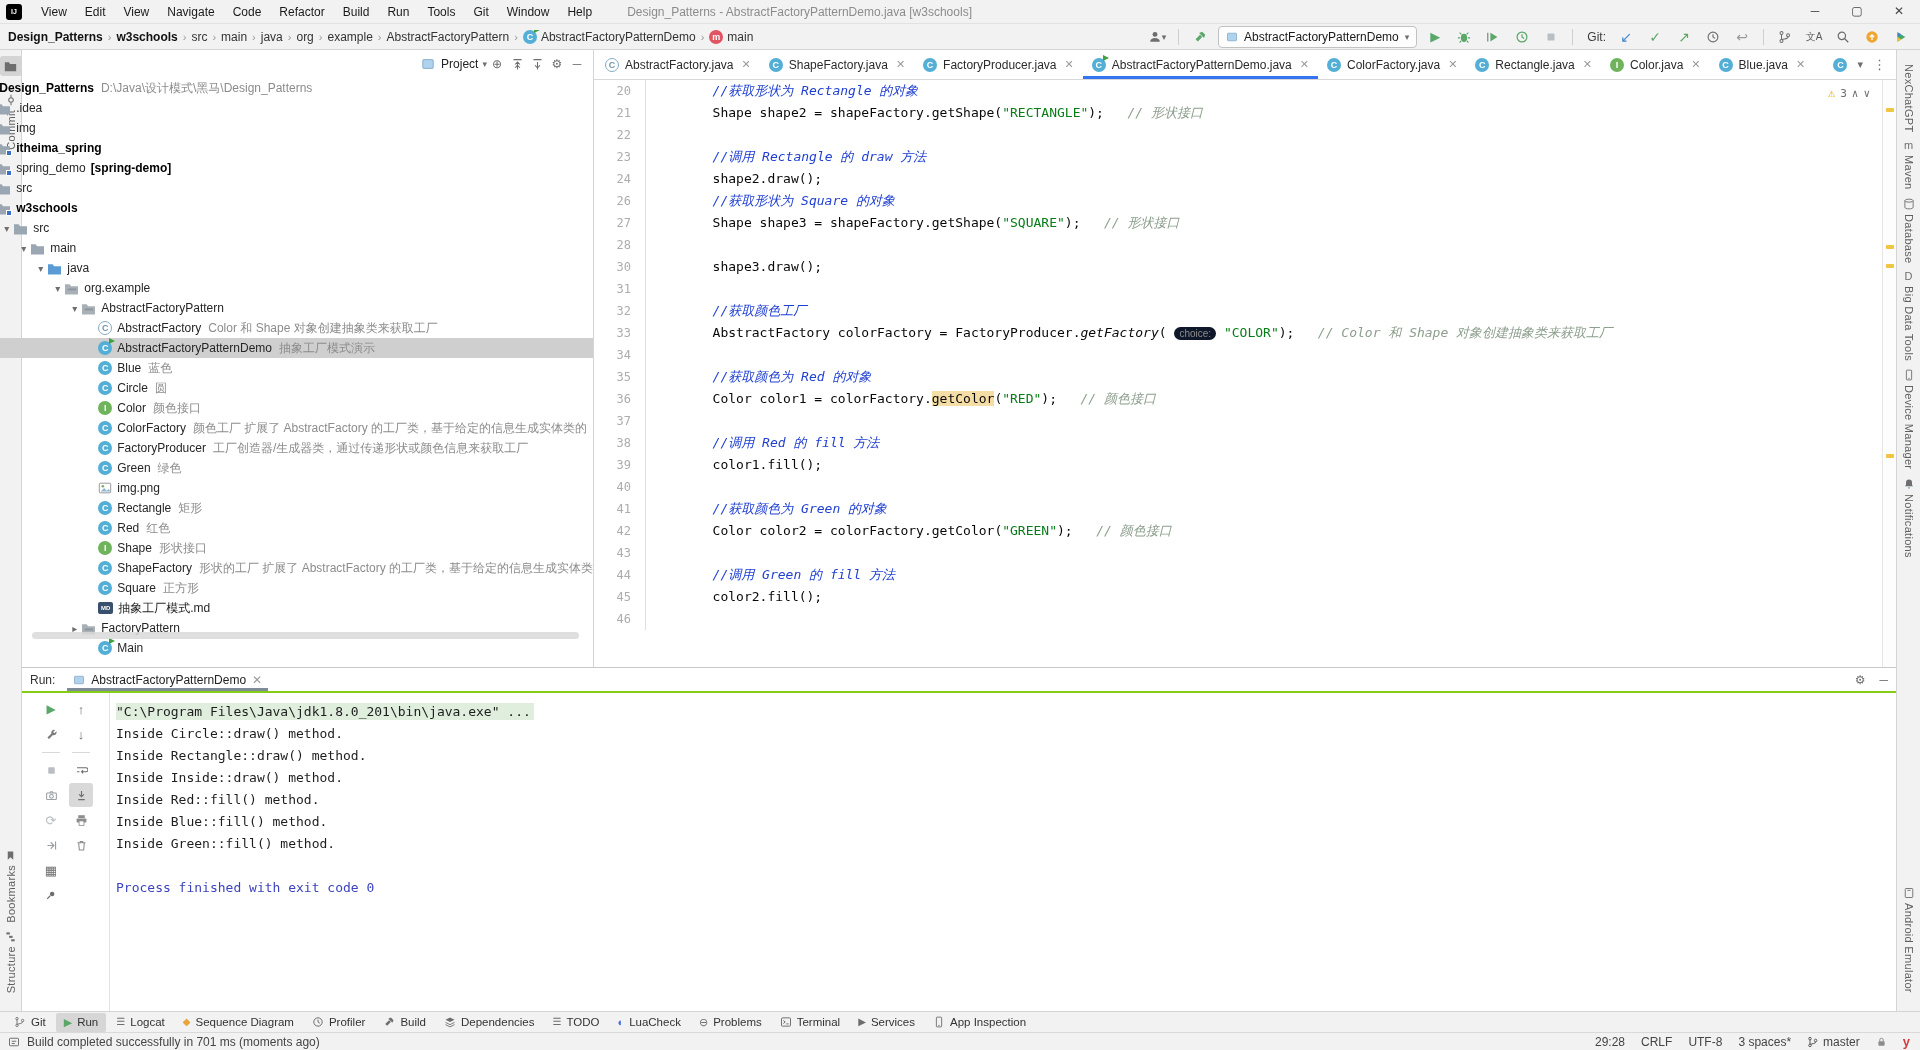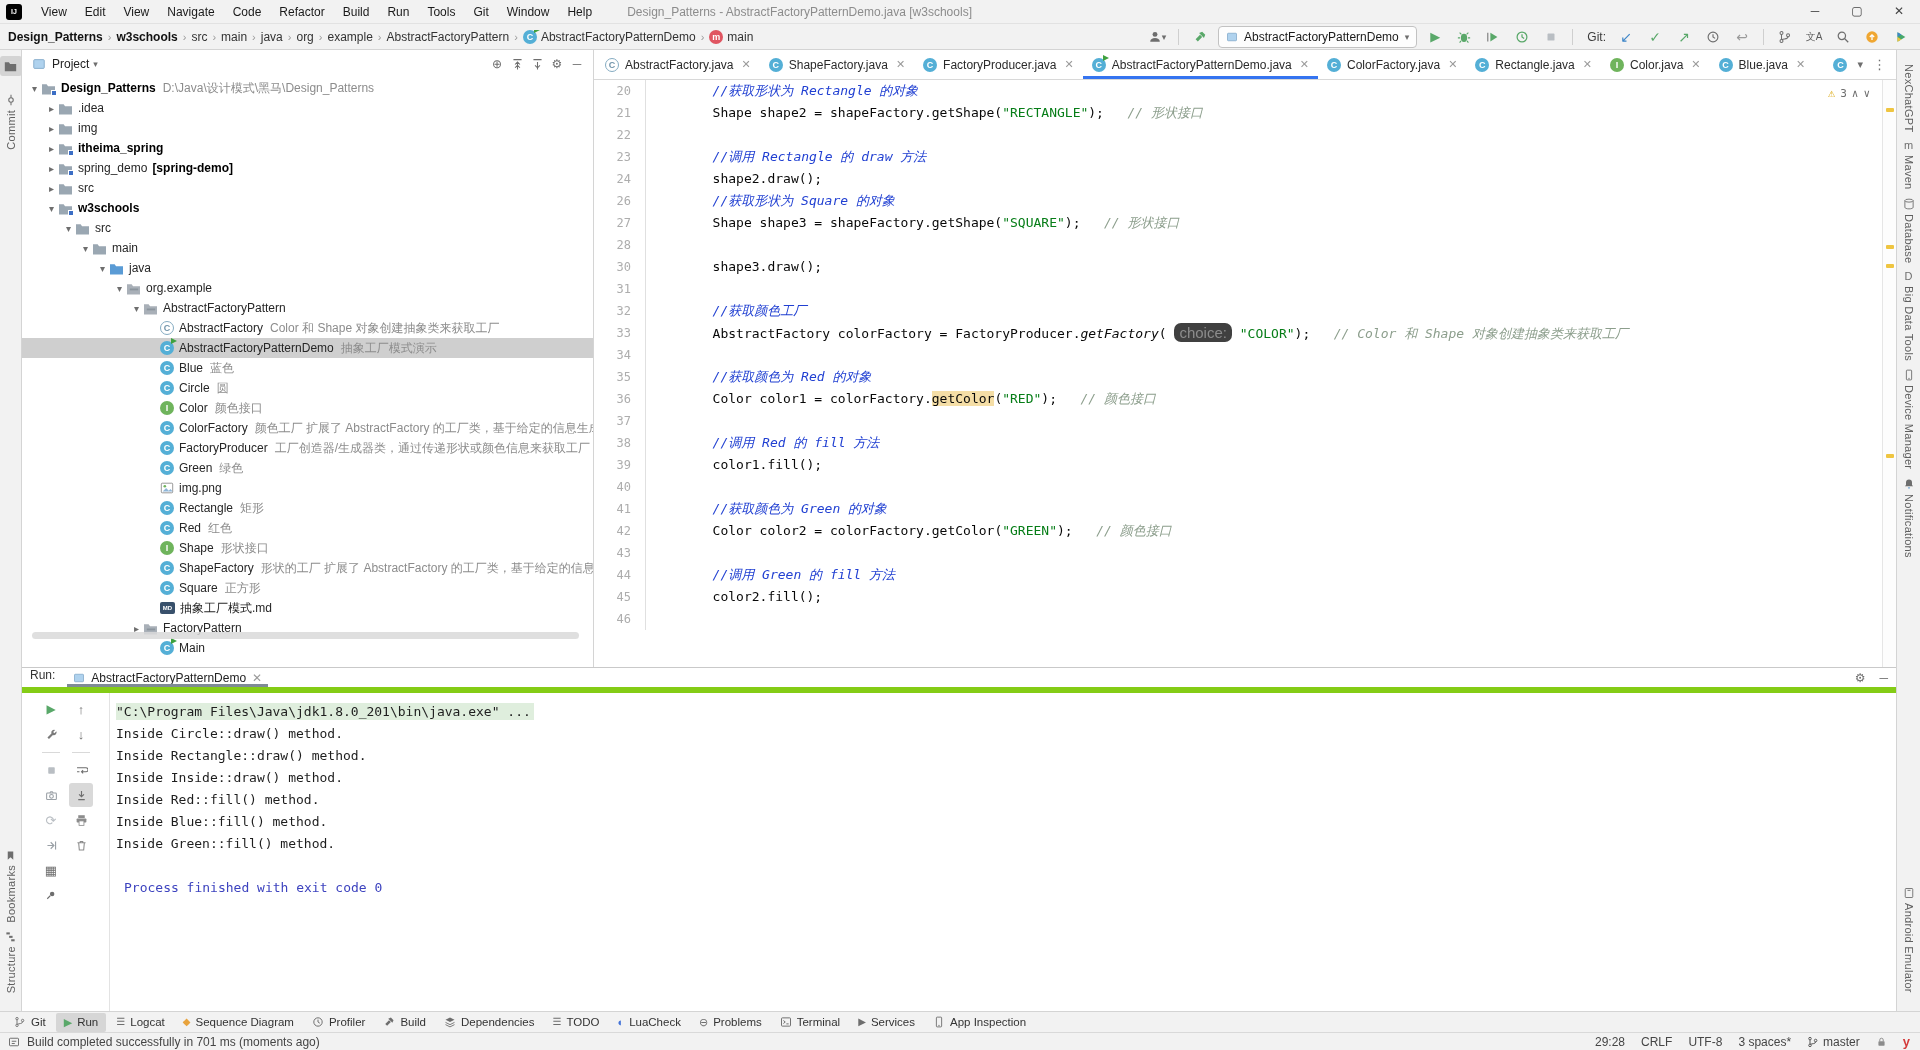--- a/index.html
+++ b/index.html
@@ -33,21 +33,21 @@
   #strip-left { border-right:1px solid #D4D4D4; padding-top:6px; }
   #strip-right { width:24px; border-left:1px solid #D4D4D4; padding-top:10px; }
   .vlabel { writing-mode:vertical-rl; font-size:11px; color:#5F5F5F; letter-spacing:.3px; }
   .vlabel.flip { transform:rotate(180deg); }
   .stripe-item { display:flex; flex-direction:column; align-items:center; gap:4px; padding:4px 0; }
   .stripe-item.active { background:#D4D4D4; border-radius:3px; width:22px; }
   #center { flex:1; display:flex; flex-direction:column; min-width:0; }
   #workspace { display:flex; height:617px; min-height:617px; }
 
   
-  #project-panel { width:572px; background:#FFFFFF; border-right:1px solid #D4D4D4; display:flex; flex-direction:column; position:relative; }
+  #project-panel { width:572px; background:#FFFFFF; border-right:1px solid #D4D4D4; display:flex; flex-direction:column; position:relative;align-items:flex-end; }
   #project-header { height:28px; display:flex; align-items:center; padding:0 6px 0 10px; background:#FFFFFF; }
   #project-header .title { font-size:12px; color:#222; margin:0 4px 0 6px; }
   #project-header .spacer { flex:1; }
   #project-header .hic { width:20px; height:20px; display:flex; align-items:center; justify-content:center; color:#6E6E6E; border-radius:3px; }
   #tree { flex:1; overflow:hidden; position:relative; font-size:12px; }
   .trow { height:20px; display:flex; align-items:center; white-space:nowrap; }
   .trow.selected { background:#CFCFCF; }
   .tname { color:#262626; margin-left:5px; }
   .tname.b { font-weight:bold; color:#000; }
   .tsuffix { font-weight:bold; color:#000; margin-left:5px; }
@@ -76,44 +76,44 @@
   .cline { display:flex; height:22px; line-height:22px; white-space:pre; }
   .cline.caret { background:#FBF6E0; }
   .gut { width:52px; flex:none; text-align:right; padding-right:14px; color:#ADADAD; font-size:12px; border-right:1px solid #E0E0E0; }
   .cline.caret .gut { color:#7A7A7A; border-right-color:#E6DFC2; }
   .ctext { padding-left:4px; color:#080808; }
   .seg-cmt { color:#2140D2; font-style:italic; }
   .seg-tcmt { color:#8C9E8C; font-style:italic; }
   .seg-str { color:#067D17; }
   .seg-it { font-style:italic; }
   .seg-hl { background:#F5DEA6; }
-  .seg-hint { background:#404040; color:#8C8C8C; border-radius:7px; padding:1px 5px; font-size:15px; font-family:"Liberation Sans",sans-serif; }
+  .seg-hint { background:#0f172a; color:#8C8C8C; border-radius:7px; padding:1px 5px; font-size:10px; font-family:"Liberation Sans",sans-serif; }
   #insp-widget { position:absolute; top:5px; right:22px; display:flex; align-items:center; gap:5px; color:#6E6E6E; font-size:11px; background:rgba(255,255,255,.9); border-radius:3px; padding:1px 4px; }
   #insp-widget .warn { color:#D8A200; font-size:12px; }
   #error-stripe { position:absolute; top:0; right:0; bottom:0; width:14px; background:#FDFDFD; border-left:1px solid #E6E6E6; }
   .estripe-mark { position:absolute; left:3px; width:8px; height:4px; background:#EFC541; border-radius:1px; }
 
   
   #run-panel { height:344px; border-top:1px solid #C9C9C9; background:#fff; display:flex; flex-direction:column; }
-  #run-header { height:25px; display:flex; padding:0 8px; border-bottom:6px solid #84cc16; }
+  #run-header { height:25px; display:flex; align-items:center; padding:0 8px; border-bottom:2px solid #84cc16; }
   #run-header .run-lbl { color:#333; margin-right:12px; }
   #run-tab { display:flex; align-items:center; gap:6px; padding:0 6px; height:100%; position:relative; font-size:12px; color:#222; }
   #run-tab::after { content:""; position:absolute; left:0; right:0; bottom:0; height:3px; background:#7F8B96; }
   #run-header .rh-right { margin-left:auto; display:flex; gap:14px; color:#6E6E6E; }
   #run-body { flex:1; display:flex; min-height:0; }
   #console-toolbar { width:88px; flex:none; border-right:1px solid #E3E3E3; display:flex; padding-top:4px; }
   .ct-col { width:30px; display:flex; flex-direction:column; align-items:center; }
   .ct-col:first-child { margin-left:14px; }
   .ct-btn { width:24px; height:24px; display:flex; align-items:center; justify-content:center; border-radius:3px; color:#6E6E6E; margin-bottom:1px; }
   .ct-btn.sel { background:#D9D9D9; }
   .ct-div { width:18px; height:1px; background:#D9D9D9; margin:5px 0; }
   #console { flex:1; font-family:"DejaVu Sans Mono","Liberation Mono",monospace; font-size:13px; padding:8px 0 0 6px; color:#1E1E1E; }
   .con-line { height:22px; line-height:22px; white-space:pre; }
   .con-line .cmd { background:#DFEEDD; color:#1E1E1E; padding:1px 3px 1px 0; }
-  .con-line.exit { color:#3D43BF;margin-left:8px; }
+  .con-line.exit { color:#3D43BF; }
 
   
   #bottom-bar { height:21px; background:#F2F2F2; border-top:1px solid #D4D4D4; display:flex; align-items:center; padding-left:6px; gap:2px; }
   .bb-item { display:flex; align-items:center; gap:5px; height:19px; padding:0 8px; font-size:11.5px; color:#333; border-radius:2px; }
   .bb-item.active { background:#D6D6D6; }
 
   
   #status-bar { height:18px; background:#F2F2F2; border-top:1px solid #D9D9D9; display:flex; align-items:center; padding:0 10px 0 8px; font-size:12px; color:#454545; }
   #status-right { margin-left:auto; display:flex; align-items:center; gap:16px; }
   #status-right .yt { color:#D43B3B; font-weight:bold; font-size:13px; }

